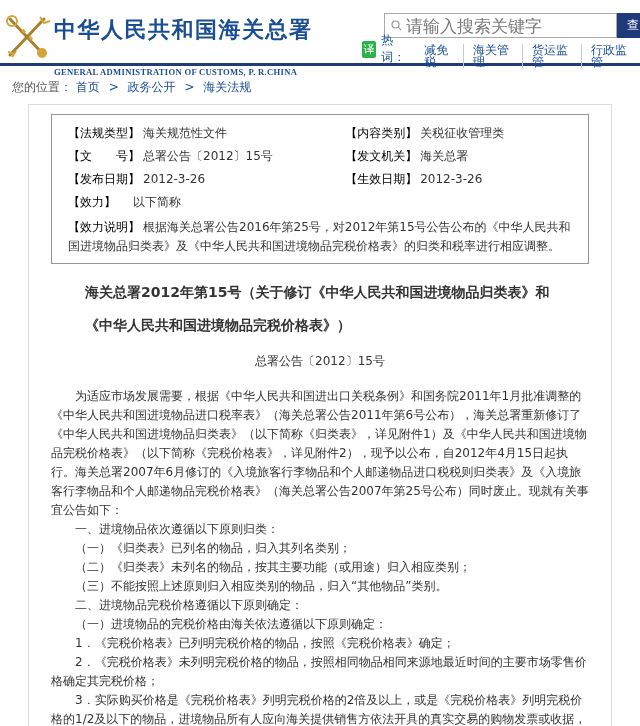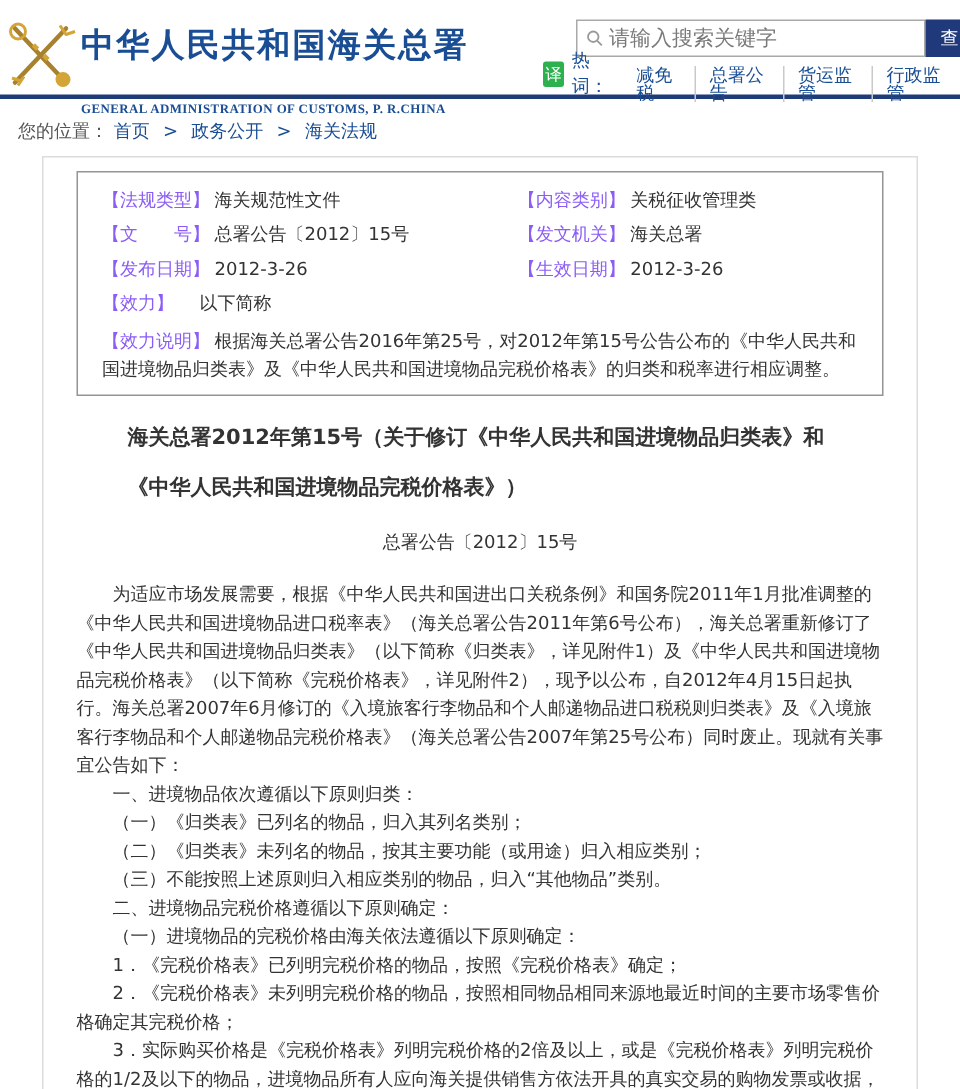--- a/index.html
+++ b/index.html
@@ -22,21 +22,21 @@
     margin-top: 22px; font-size: 8.6px; font-weight: bold; color: #1a4e94;
     font-family: "Liberation Serif", "DejaVu Serif", serif; letter-spacing: 0.3px;
   }
   .search-box {
     position: absolute; left: 384px; top: 13px; width: 233px; height: 25px;
     border: 1px solid #a9a9a9; background: #fff;
     display: flex; align-items: center; padding: 0 6px;
   }
   .search-box svg { flex: 0 0 auto; margin-right: 4px; }
   .search-input {
-    border: none; outline: none; flex: 1; font-size: 14px; color: #333;
+    border: none; outline: none; flex: 1; font-size: 17px; color: #333;
     font-family: inherit; background: transparent; min-width: 0;
   }
   .search-input::placeholder { color: #7a7a7a; }
   .search-btn {
     position: absolute; left: 617px; top: 13px; width: 52px; height: 25px;
     background: #20397b; color: #fff; border: none; font-size: 12px;
     font-family: inherit; letter-spacing: 2px; text-align: left; padding-left: 10px;
     cursor: pointer;
   }
   .hotwords-row {
@@ -65,21 +65,21 @@
     padding: 9px 22px 40px 22px; min-height: 640px; background: #fff;
   }
   .meta-box {
     border: 1px solid #949494; padding: 11px 16px 7px 16px; background: #fff;
   }
   .meta-grid {
     display: grid; grid-template-columns: 55% 45%; row-gap: 9px;
     font-size: 12px; line-height: 14px;
   }
   .meta-cell.wide { grid-column: 1 / -1; line-height: 19px; }
-  .mlabel { color: #8b5cf6; margin-right: 3px; }
+  .mlabel { color: #000000; margin-right: 3px; }
   .mvalue { color: #333; text-align: right; }
   
   .doc-title {
     margin: 12px 34px 0 34px; text-align: left;
     font-size: 14px; font-weight: bold; color: #333; line-height: 33px;
   }
   .doc-subtitle {
     margin-top: 11px; text-align: center; font-size: 12px; color: #333;
   }
   .doc-body { margin-top: 17px; font-size: 12px; color: #333; line-height: 19px; }
@@ -116,21 +116,21 @@
       <line x1="7.2" y1="7.2" x2="10.2" y2="10.2" stroke="#999" stroke-width="1.2"></line>
     </svg>
     <input class="search-input" type="text" placeholder="请输入搜索关键字" style="">
   </div>
   <button class="search-btn">查询</button>
 
   <div class="hotwords-row">
     <span class="translate-badge">译</span>
     <span class="hotwords-label">热词：</span>
     <a href="#" class="hotword">减免税</a>
-    <a href="#" class="hotword">总署公告</a>
+    <a href="#" class="hotword">海关管理</a>
     <a href="#" class="hotword">货运监管</a>
     <a href="#" class="hotword">行政监管</a>
   </div>
 </div>
 
 <div class="breadcrumb">
   <span>您的位置：</span>
   <a href="#">首页</a>
   <span class="crumb-sep">&gt;</span>
   <a href="#">政务公开</a>

